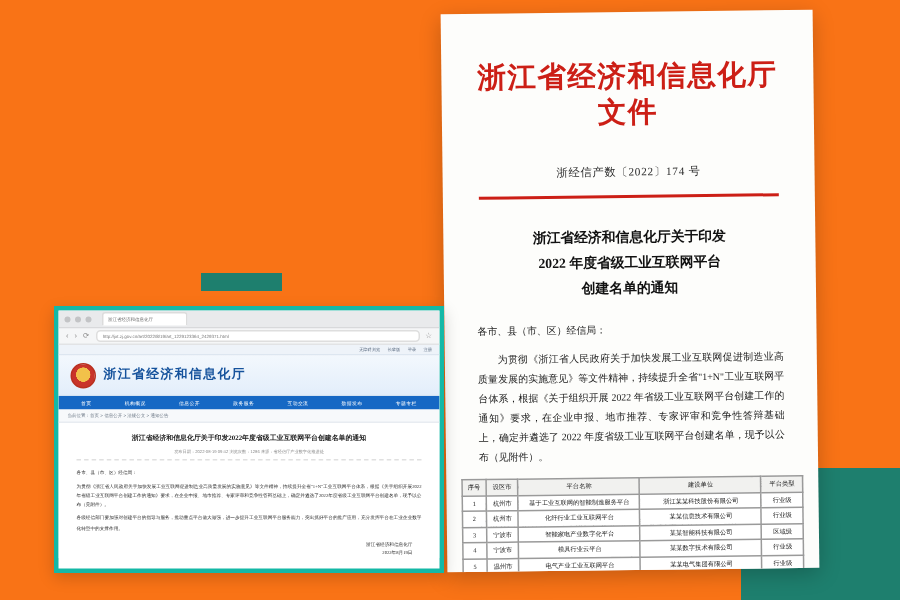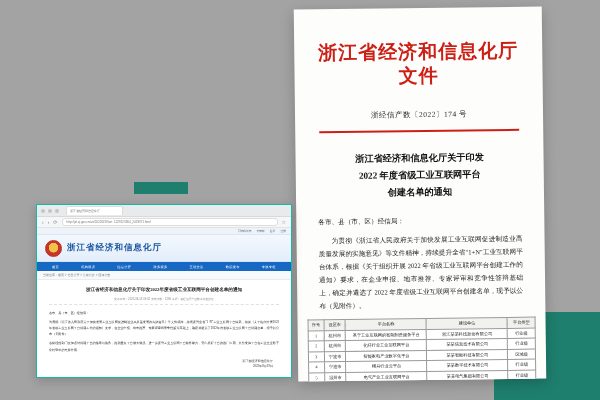--- a/index.html
+++ b/index.html
@@ -2,21 +2,21 @@
 <html><head>
 <meta charset="utf-8">
 <style>
   html,body{margin:0;padding:0;}
   body{
     width:600px;height:400px;overflow:hidden;
     background:#ffffff;
     font-family:"Liberation Sans", sans-serif;
     position:relative;
   }
-  .stage{position:absolute;inset:0;background:#a3a3a3;}
+  .stage{position:absolute;inset:0;background:#f97316;}
 
   
   .teal-top{
     position:absolute;left:134px;top:182px;width:54px;height:12px;
     background:#1e7f6e;
   }
   .teal-bottom{
     position:absolute;left:494px;top:312px;width:106px;height:88px;
     background:#1e7f6e;
   }
@@ -84,21 +84,21 @@
     border:0.5px solid #9a9a9a;padding:2px 1px;text-align:center;line-height:1.3;
     background:#fff;font-weight:normal;
   }
   .doc-table th{background:#f1f1ef;font-size:4.2px;}
   .doc-table .wide{width:78px;}
 
   
   .browser{
     position:absolute;left:36px;top:204px;width:254px;height:172px;
     background:#ffffff;
-    border:1px solid #14b8a6;
+    border:3px solid #14b8a6;
     box-shadow:0 3px 10px rgba(0,0,0,0.18);
     overflow:hidden;
   }
   .bw-chrome{
     height:11px;background:#e9eaec;border-bottom:1px solid #d8d9db;
     display:flex;align-items:center;padding:0 4px;gap:3px;
   }
   .bw-dot{width:4px;height:4px;border-radius:50%;background:#c3c4c6;}
   .bw-tab{
     height:8px;background:#ffffff;border:1px solid #dcdcdc;border-bottom:none;

